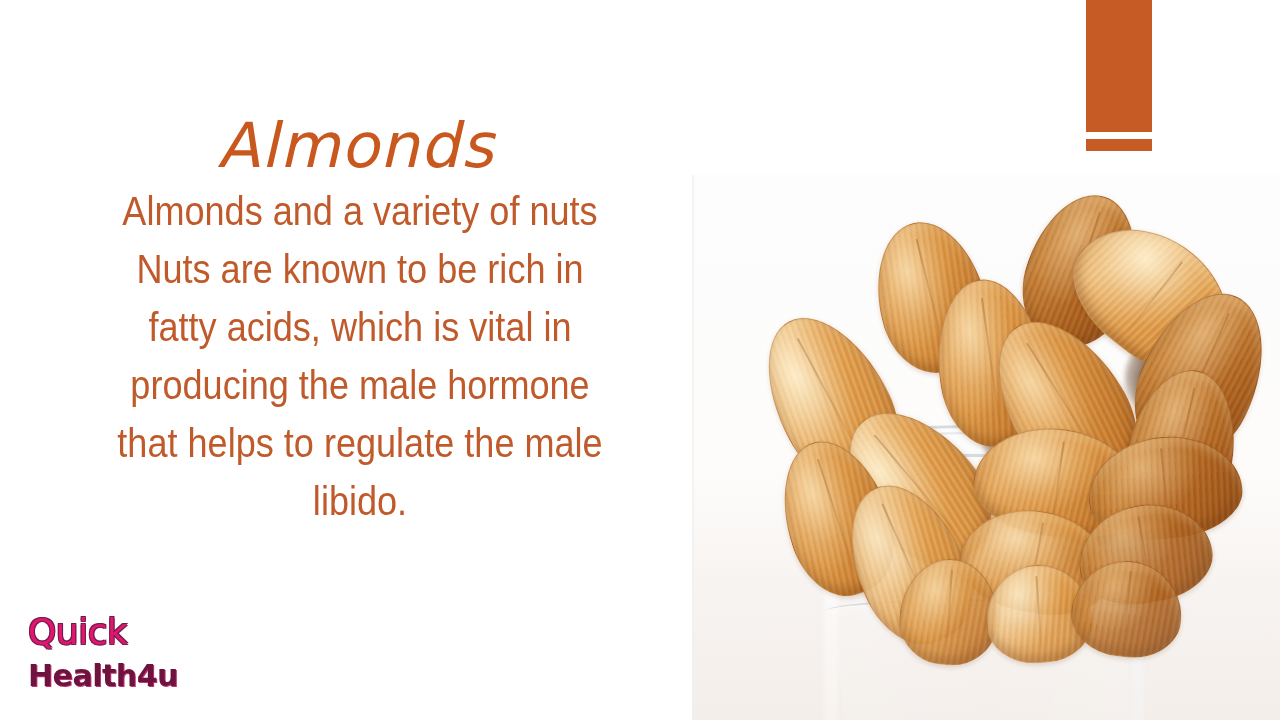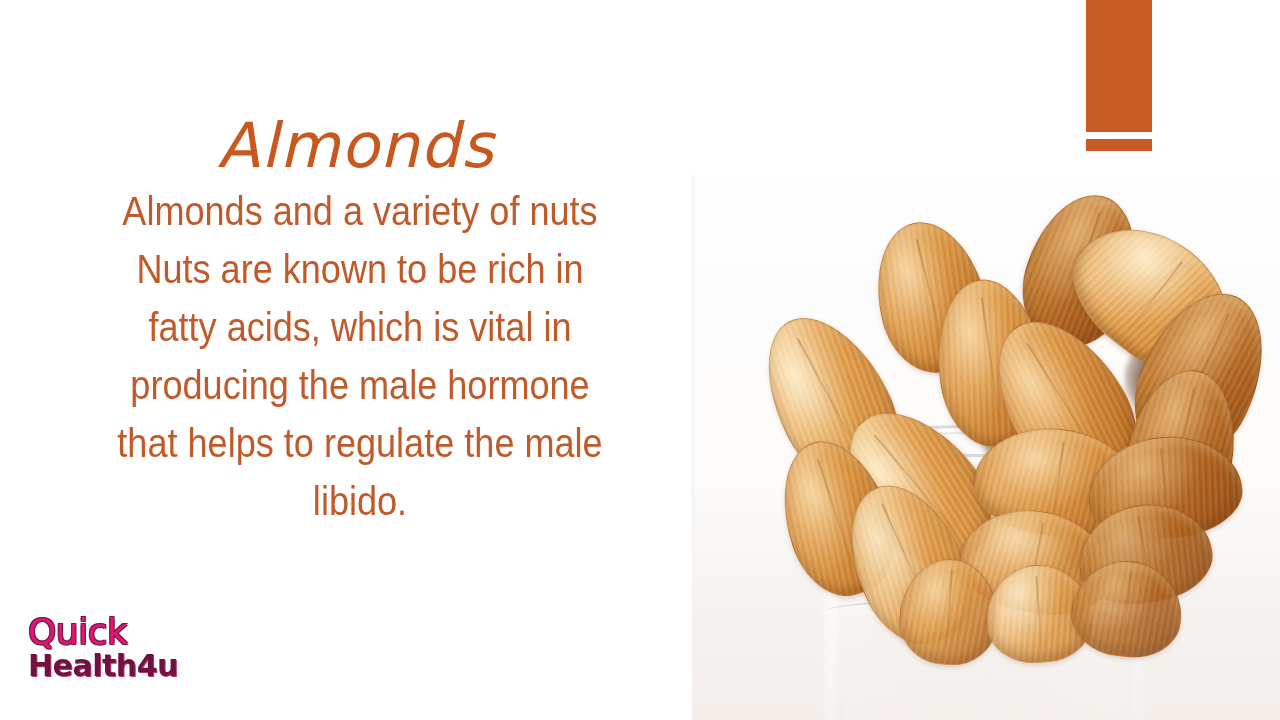--- a/index.html
+++ b/index.html
@@ -88,21 +88,21 @@
     letter-spacing: -0.5px;
     color: #e3166f;
     text-shadow:
       -1px -1px 0 #6d1b4d,
        1px -1px 0 #6d1b4d,
       -1px  1px 0 #7d2050,
        1px  1px 0 #7d2050;
   }
   #logo-health {
     display: block;
-    margin-top: 1px;
+    margin-top: 11px;
     font-family: "DejaVu Sans", sans-serif;
     font-size: 30px;
     font-weight: 700;
     letter-spacing: -0.5px;
     color: #6e1340;
     text-shadow: 1px 1px 0 #c1356f;
   }
 
   
   #photo-panel {

